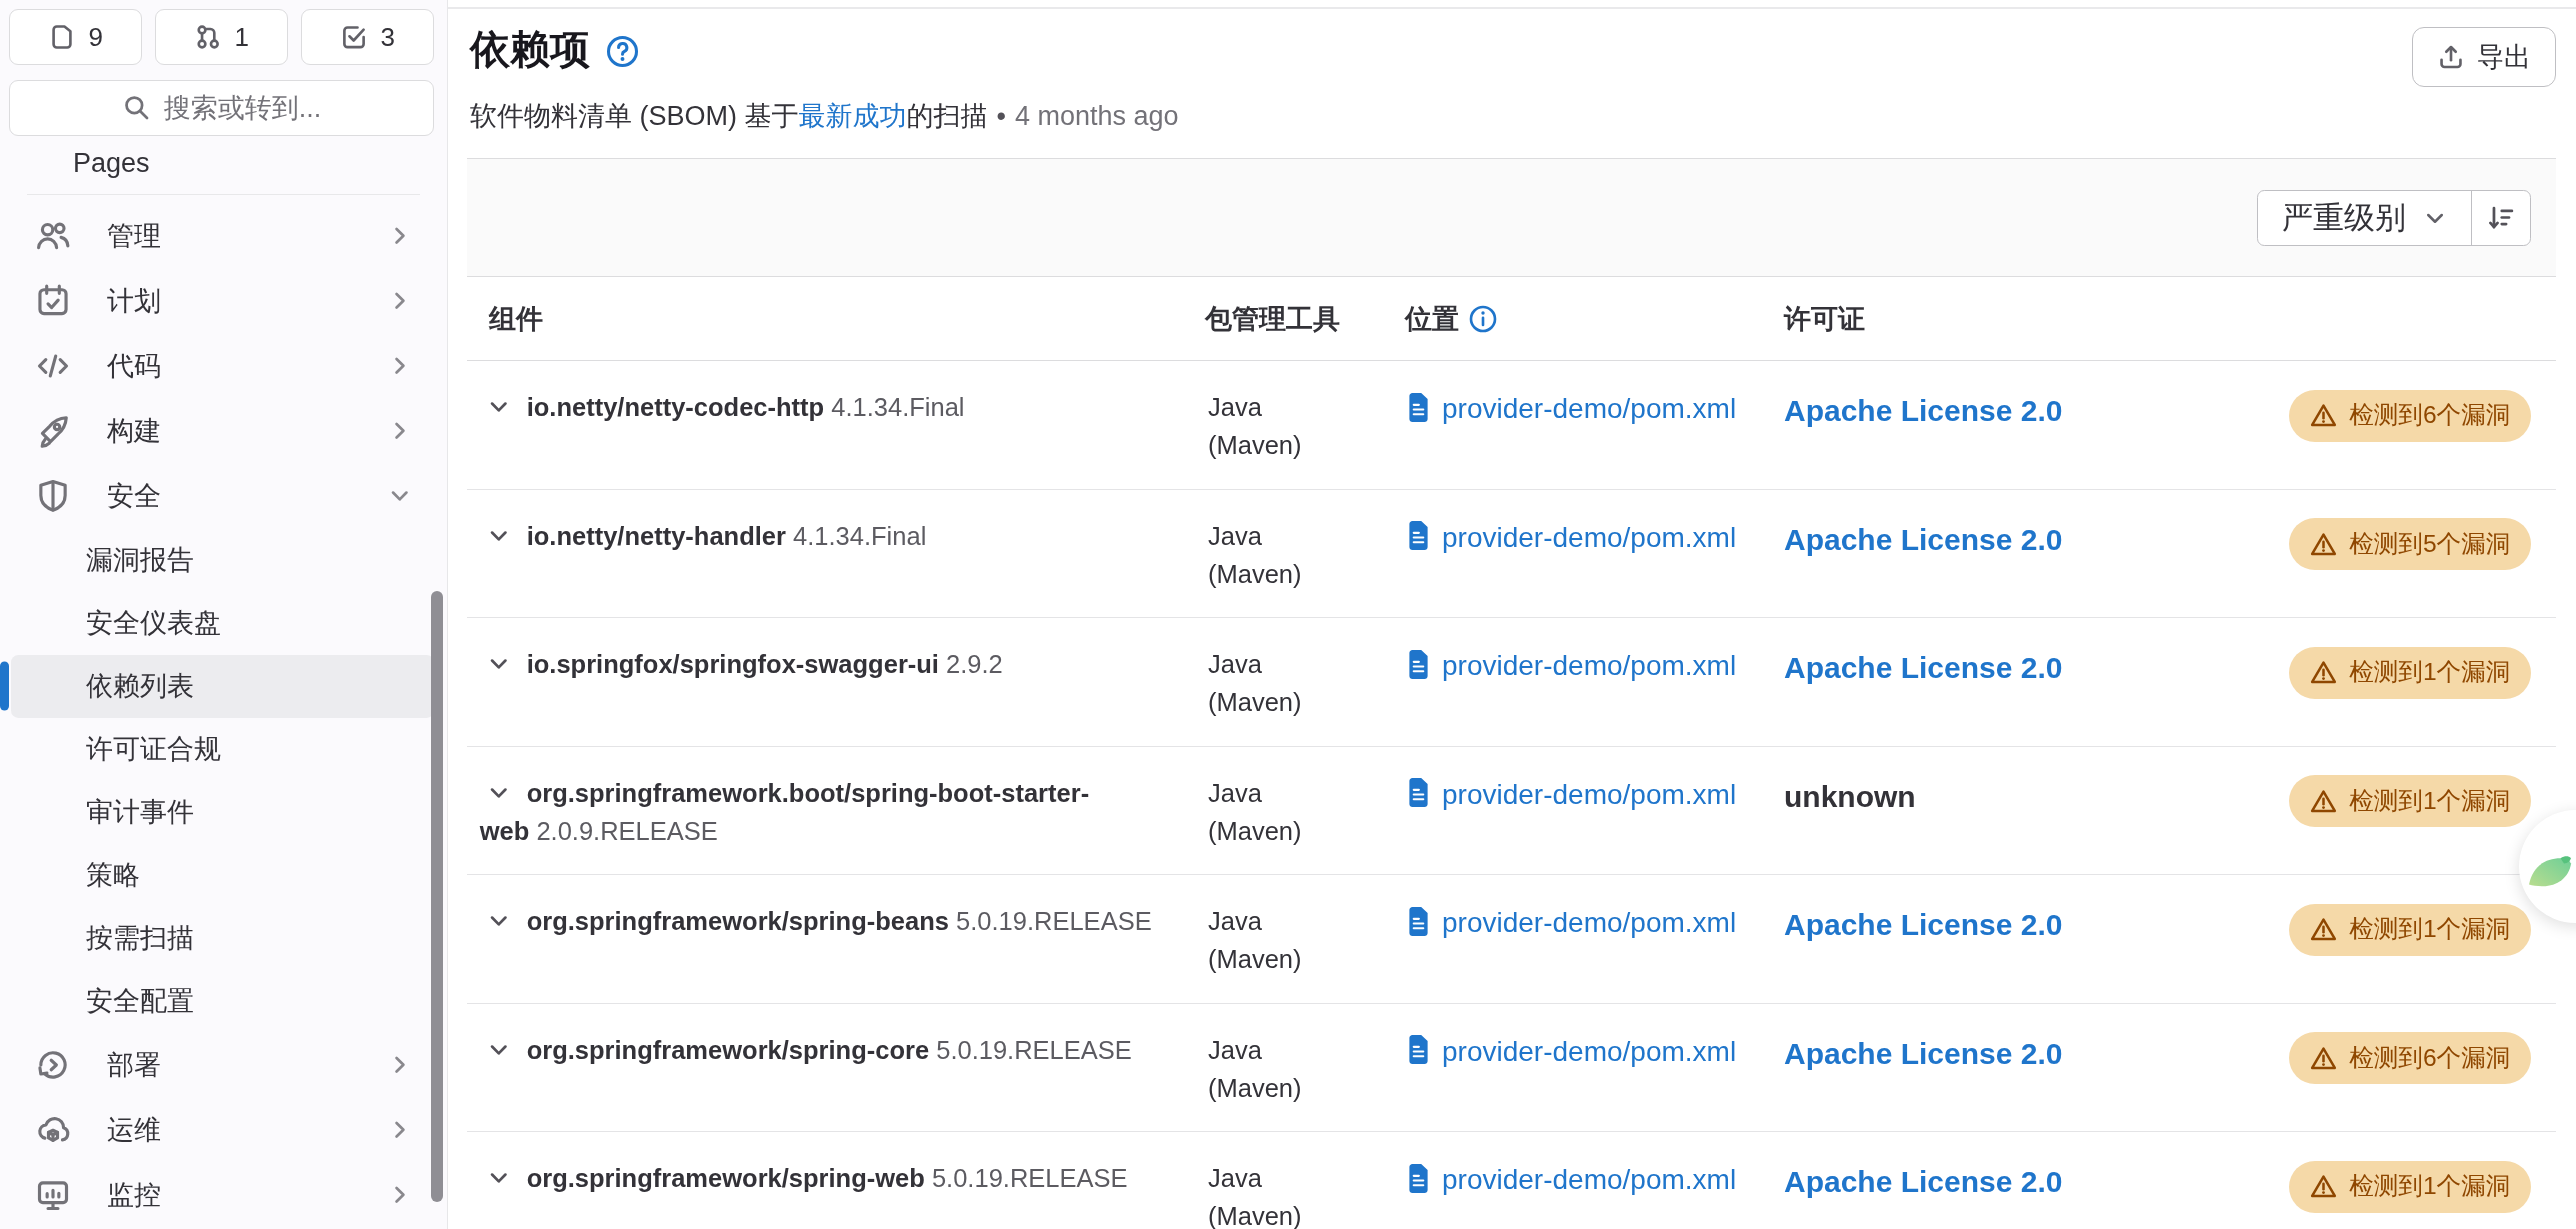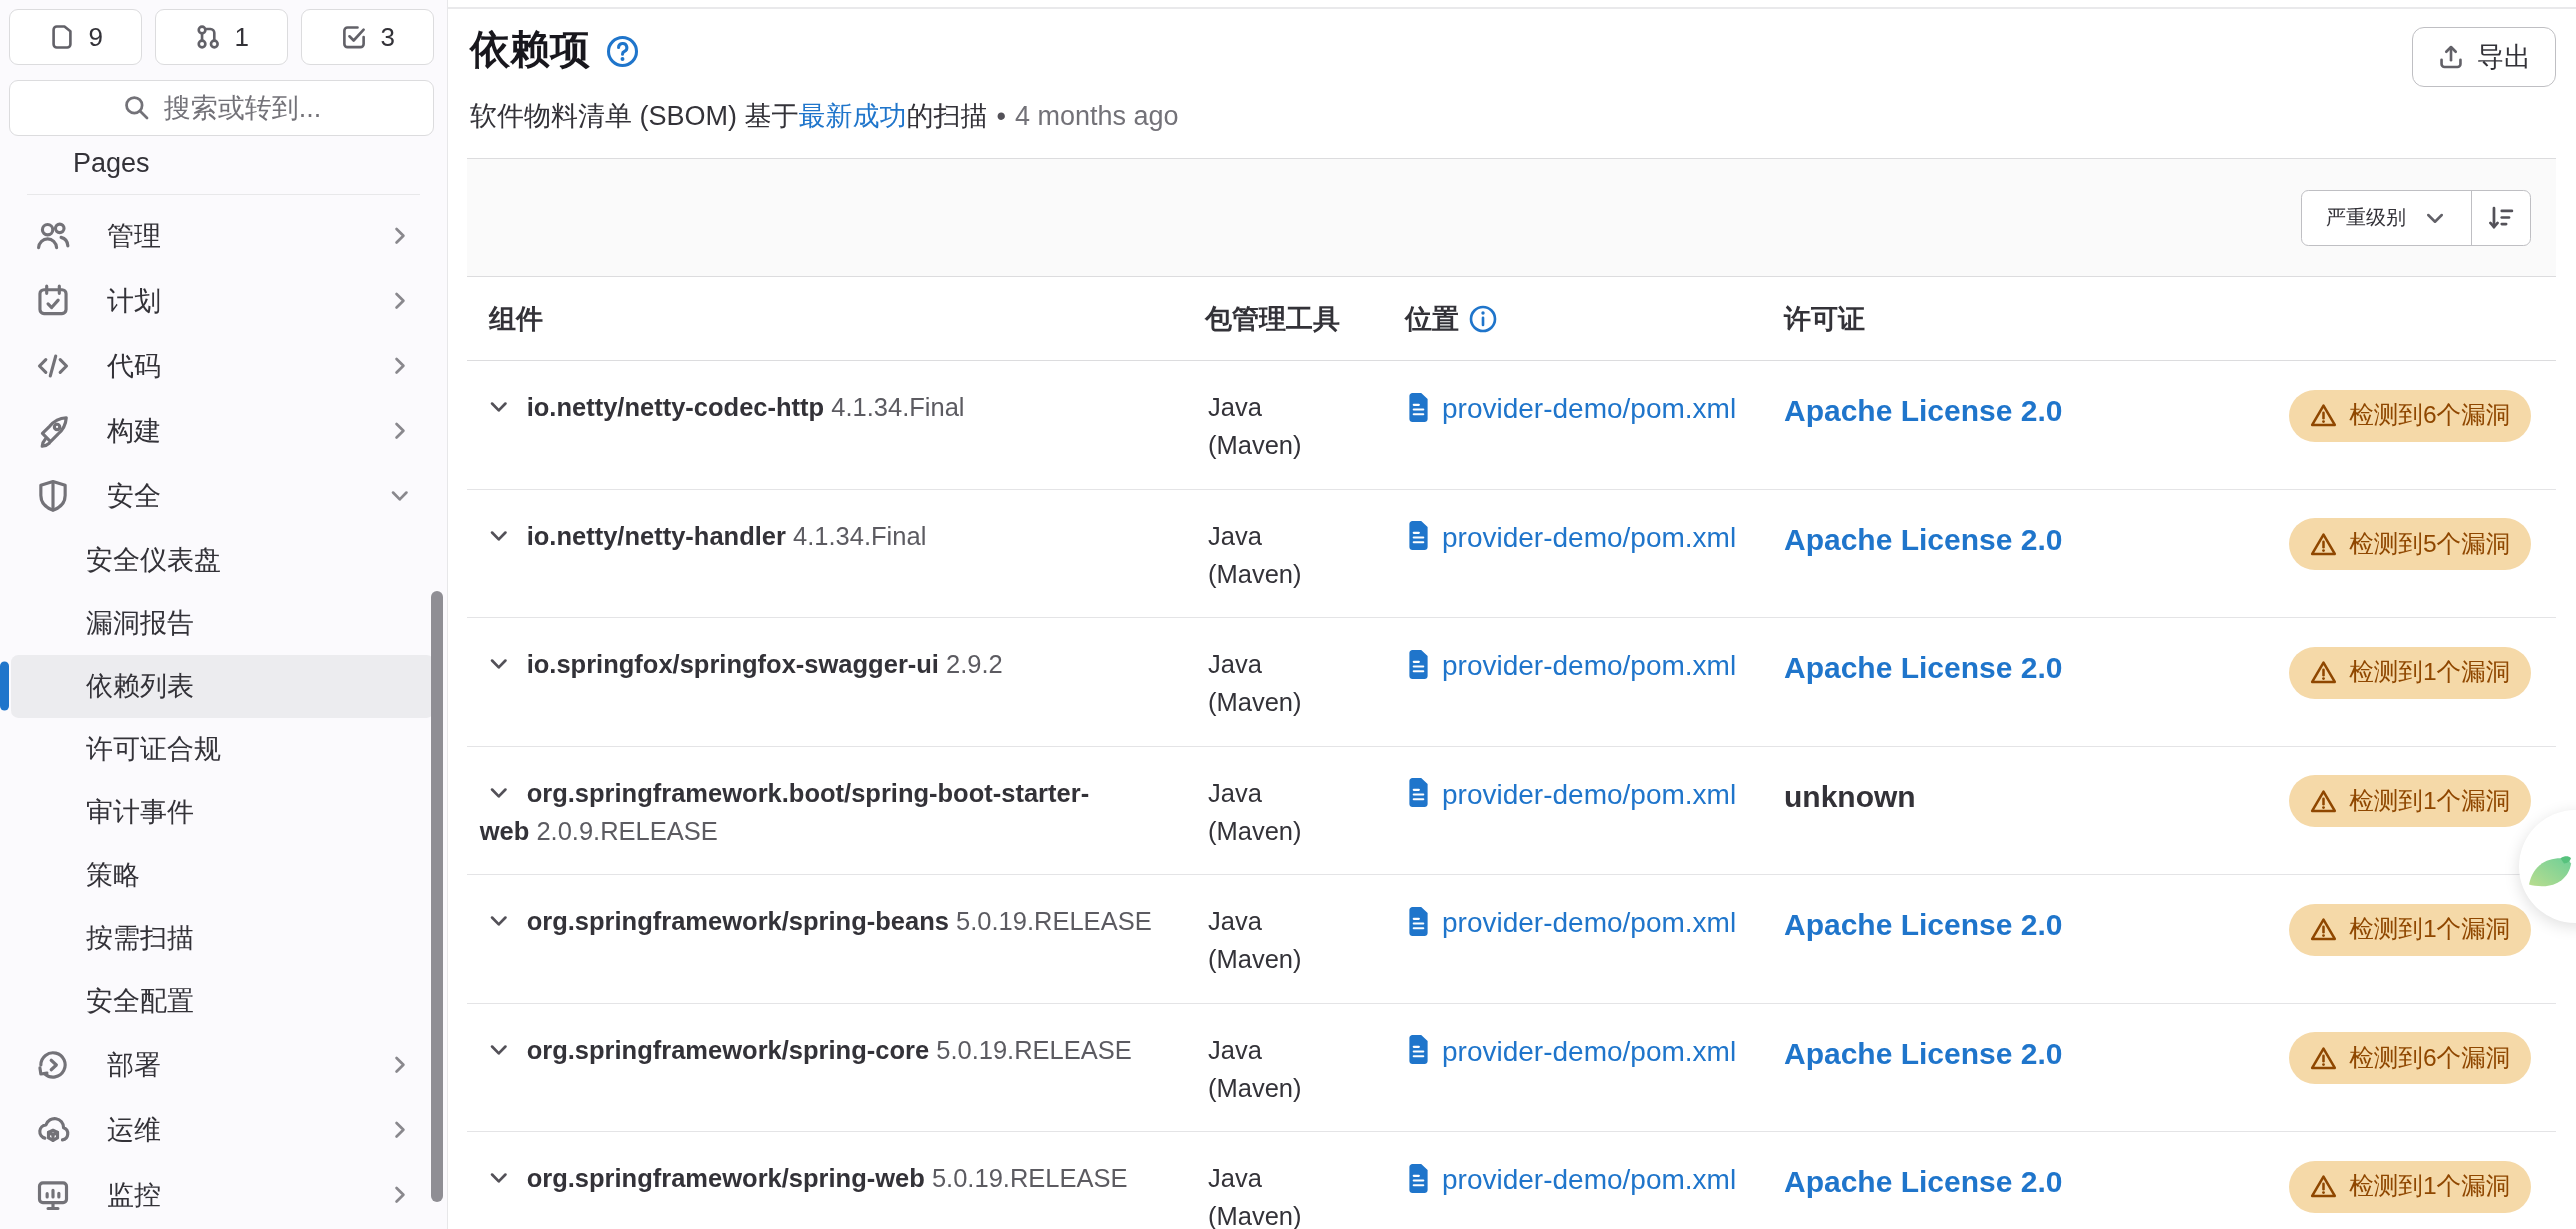--- a/index.html
+++ b/index.html
@@ -75,21 +75,21 @@
   .subtitle .time { color: #737278; }
 
   .panel { margin: 24px 20px 0 19px; border-top: 1.8px solid #dcdcde; }
   .filter-bar {
     height: 118px; background: #fafafa; border-bottom: 1.8px solid #dcdcde;
     display: flex; align-items: center; justify-content: flex-end; padding-right: 25.5px;
   }
   .btn-group { display: flex; height: 56px; background: #fff; border: 1.8px solid #bfbfc3; border-radius: 7.3px; overflow: hidden; }
   .filter-dd {
     display: flex; align-items: center; gap: 16.4px; padding: 0 24px;
-    font-size: 20px; color: #333238; cursor: pointer; border-right: 1.8px solid #bfbfc3;
+    font-size: 31px; color: #333238; cursor: pointer; border-right: 1.8px solid #bfbfc3;
   }
   .filter-dd .ic { width: 24px; height: 24px; color: #626168; }
   .sort-btn { width: 58px; display: flex; align-items: center; justify-content: center; cursor: pointer; color: #535158; }
   .sort-btn .ic { width: 29px; height: 29px; }
 
   .thead { display: flex; align-items: center; height: 84px; border-bottom: 1.8px solid #dcdcde; font-weight: 700; font-size: 27px; color: #333238; }
   .col1 { width: 719px; padding-left: 22px; }
   .col2 { width: 182px; padding-left: 19px; }
   .col3 { width: 382px; padding-left: 37px; }
   .col4 { flex: 1; padding-left: 34px; }
@@ -250,24 +250,24 @@
             </svg>
           </span>
           <span class="nav-label">安全</span>
           <span class="nav-chev">
             <svg viewBox="0 0 16 16" fill="none" stroke="currentColor" stroke-width="1.7" stroke-linecap="round" stroke-linejoin="round">
               <path d="m3.8 6 4.2 4.3L12.2 6"></path>
             </svg>
           </span>
         </div>
         <div class="nav-item sub">
+          <span class="nav-label">漏洞报告</span>
+        </div>
+        <div class="nav-item sub">
           <span class="nav-label">安全仪表盘</span>
-        </div>
-        <div class="nav-item sub">
-          <span class="nav-label">漏洞报告</span>
         </div>
         <div class="nav-item sub active">
           <span class="active-bar"></span>
           <span class="nav-label">依赖列表</span>
         </div>
         <div class="nav-item sub">
           <span class="nav-label">许可证合规</span>
         </div>
         <div class="nav-item sub">
           <span class="nav-label">审计事件</span>

